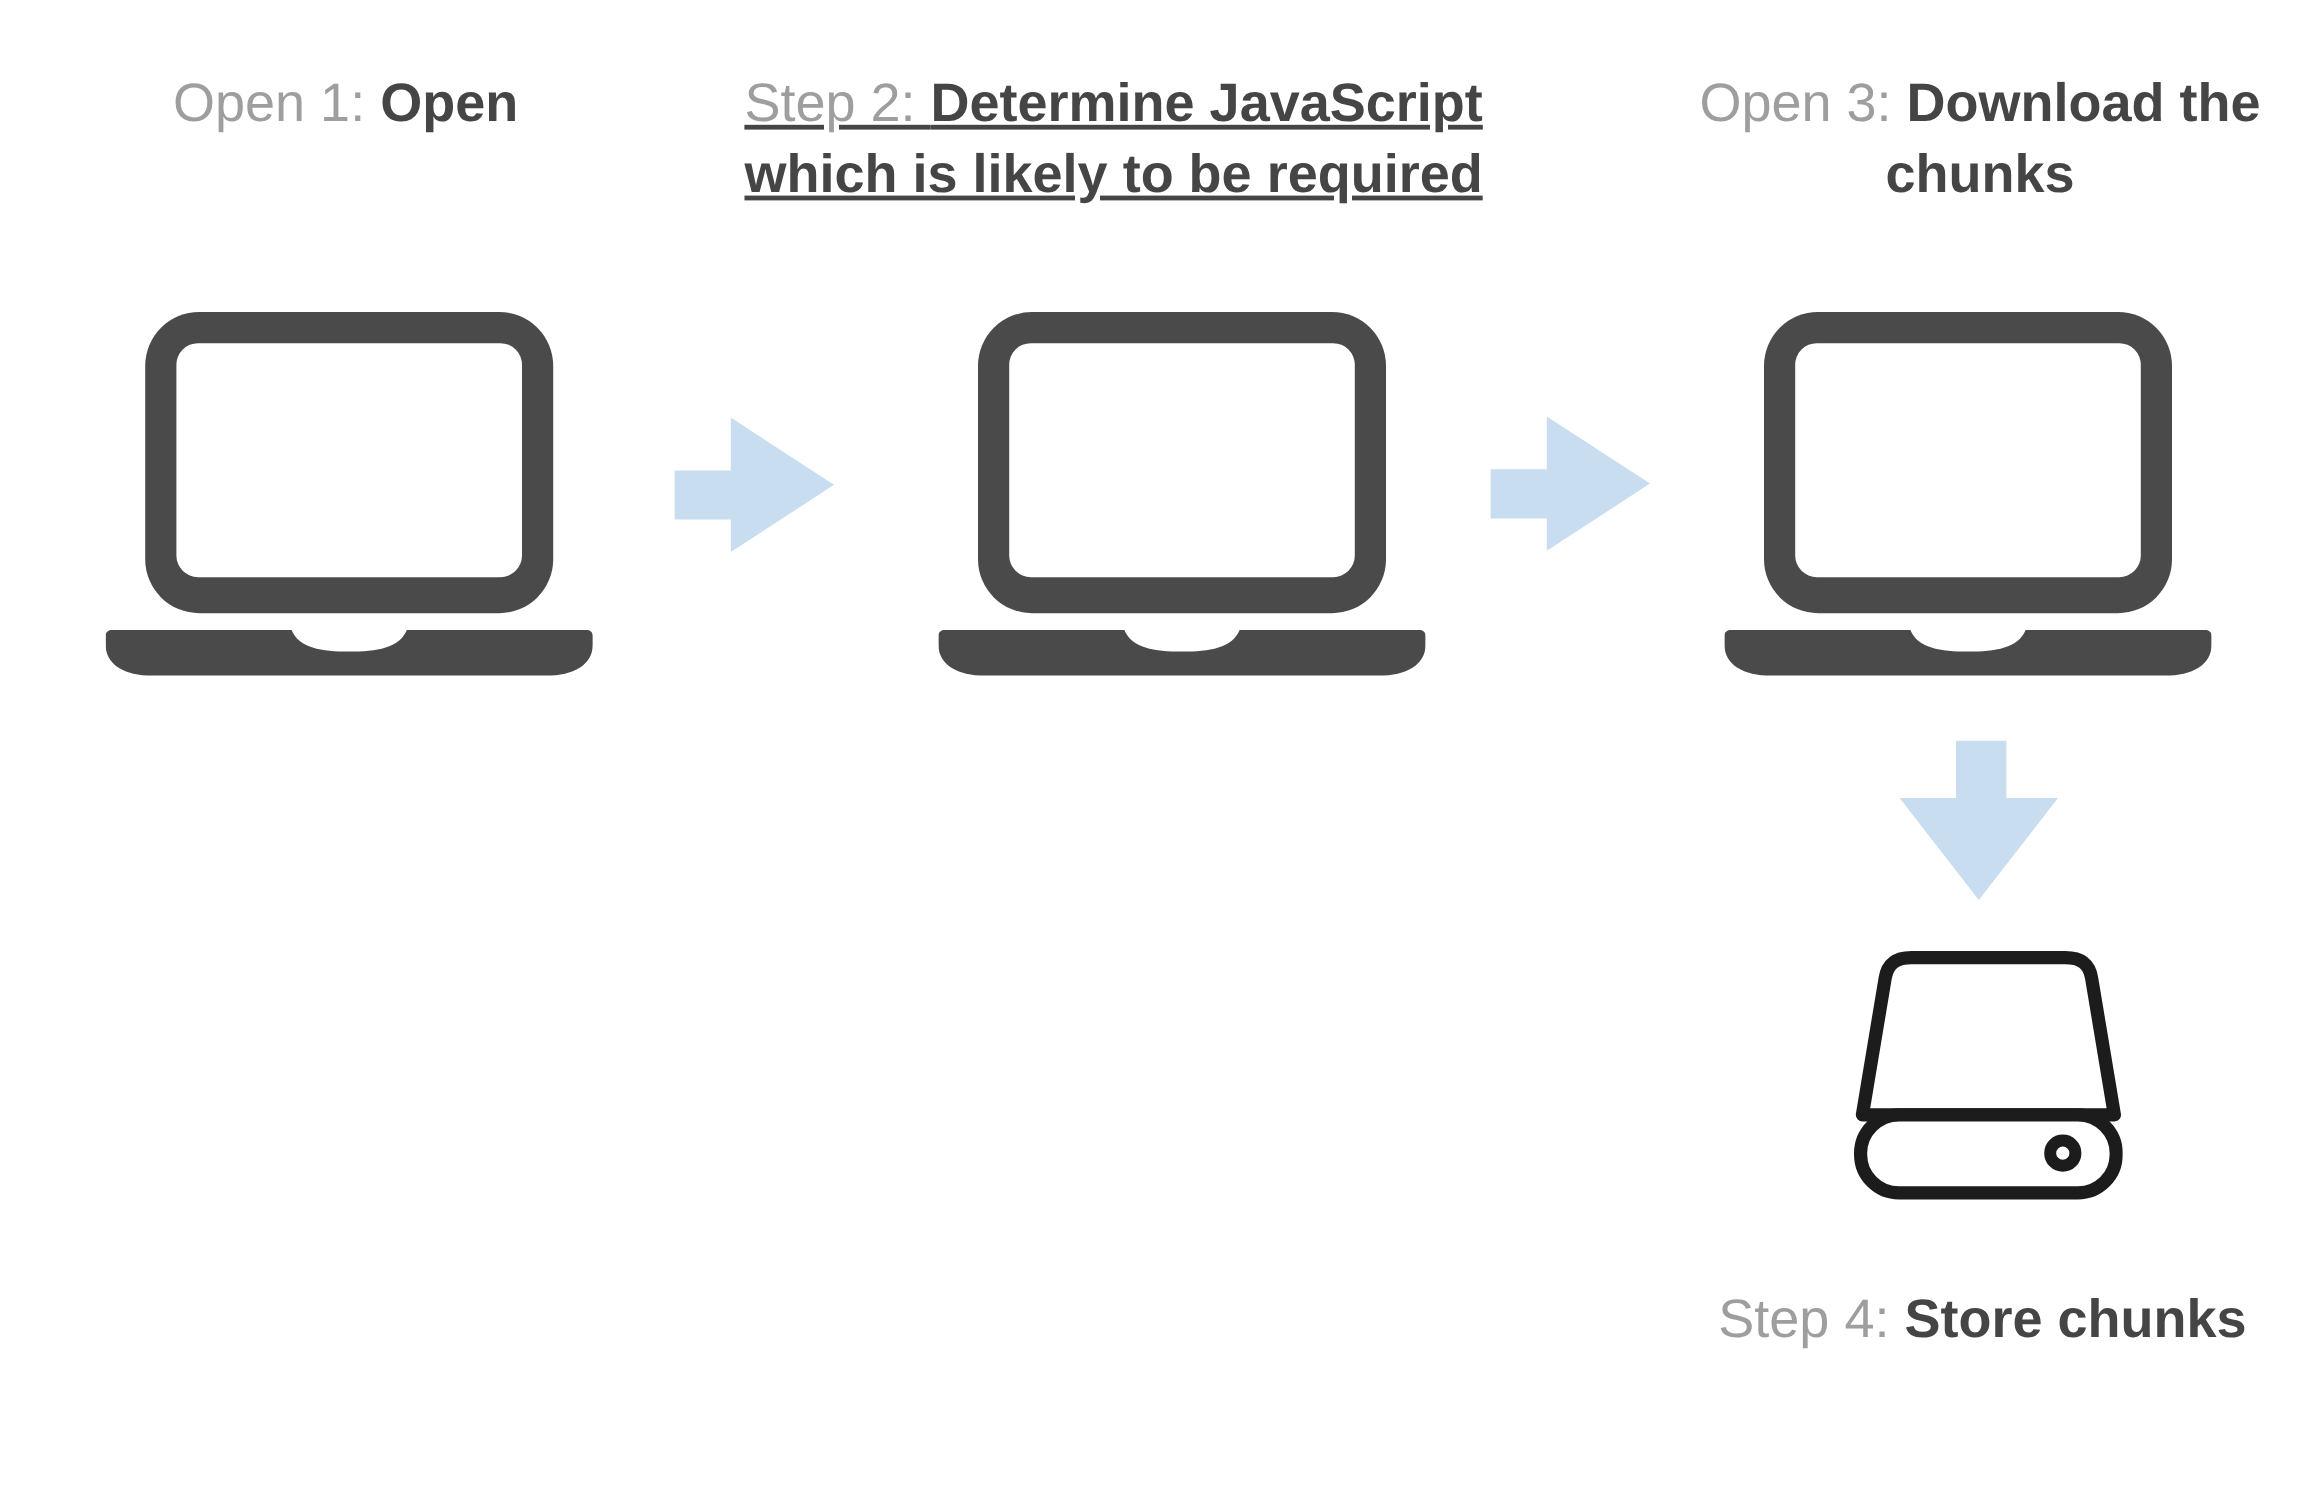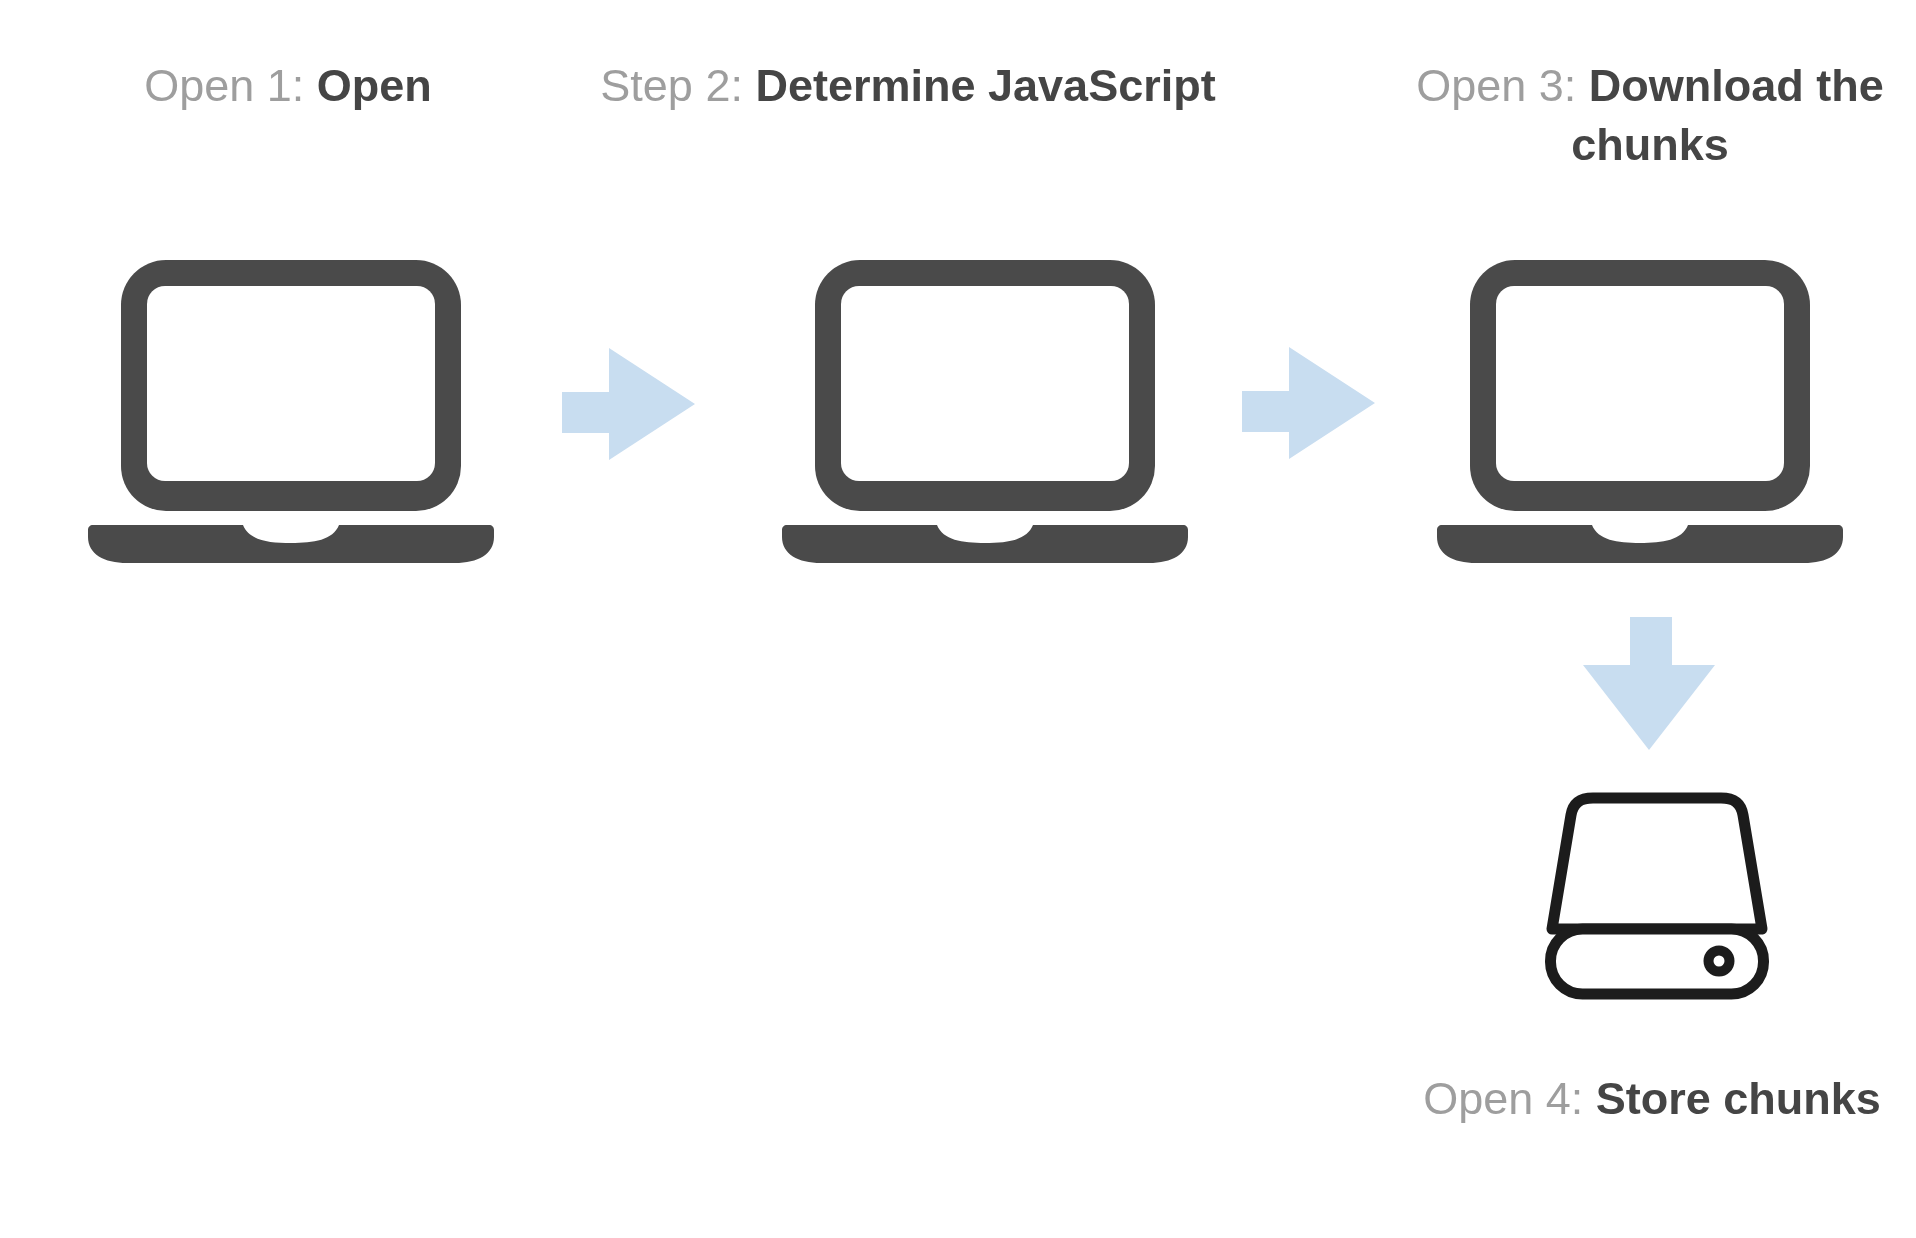--- a/index.html
+++ b/index.html
@@ -14,21 +14,21 @@
     position:absolute;
     text-align:center;
     font-size:45px;
     line-height:59px;
     color:var(--step-title-dark,#454545);
     white-space:nowrap;
   }
   .caption .prefix{font-weight:400;color:var(--step-prefix-gray,#9e9e9e);}
   .caption .strong{font-weight:700;color:var(--step-title-dark,#454545);margin-top:24px;}
   .cap1{left:-12px;top:56px;width:600px;}
-  .cap2{left:548px;top:56px;width:720px;}
+  .cap2{left:568px;top:56px;width:720px;text-decoration:underline;}
   .cap3{left:1360px;top:56px;width:580px;}
   .cap4{left:1362px;top:1069px;width:580px;}
   .icon{position:absolute;display:block;}
   .laptop{width:406px;height:306px;top:260px;}
   .l1{left:88px;}
   .l2{left:782px;}
   .l3{left:1437px;}
   .arrow-right{width:133px;height:112px;}
   .a1{left:562px;top:348px;}
   .a2{left:1242px;top:347px;}
@@ -39,20 +39,21 @@
 <body>
 
 <div class="stage">
 
   <div class="caption cap1">
     <span class="prefix">Open 1: </span><span class="strong">Open</span><br>
   </div>
 
   <div class="caption cap2">
     <span class="prefix">Step 2: </span><span class="strong">Determine JavaScript</span><br>
+    <span class="strong">which is likely to be required</span>
   </div>
 
   <div class="caption cap3">
     <span class="prefix">Open 3: </span><span class="strong">Download the</span><br>
     <span class="strong">chunks</span>
   </div>
 
   <svg class="icon laptop l1" viewBox="0 0 406 306" aria-hidden="true">
     <rect x="33" y="0" width="340" height="251" rx="45" fill="var(--laptop-gray)"></rect>
     <rect x="59" y="26" width="288" height="195" rx="18" fill="#ffffff"></rect>
@@ -83,16 +84,16 @@
     <path d="M47 0 H89 V48 H132 L66 133 L0 48 H47 Z" fill="var(--arrow-blue)"></path>
   </svg>
 
   <svg class="icon drive" viewBox="0 0 224 208" aria-hidden="true">
     <path d="M48 6 H176 C189 6 196 11 198 23 L217 137 H7 L26 23 C28 11 35 6 48 6 Z" fill="#ffffff" stroke="var(--drive-outline)" stroke-width="11" stroke-linejoin="round"></path>
     <rect x="5.5" y="137" width="213" height="65" rx="32" fill="#ffffff" stroke="var(--drive-outline)" stroke-width="11"></rect>
     <circle cx="174" cy="169" r="10.5" fill="#ffffff" stroke="var(--drive-outline)" stroke-width="10"></circle>
   </svg>
 
   <div class="caption cap4">
-    <span class="prefix">Open 4: </span><span class="strong">Store chunks</span><br>
+    <span class="prefix">Step 4: </span><span class="strong">Store chunks</span><br>
   </div>
 
 </div>
 
 </body></html>

